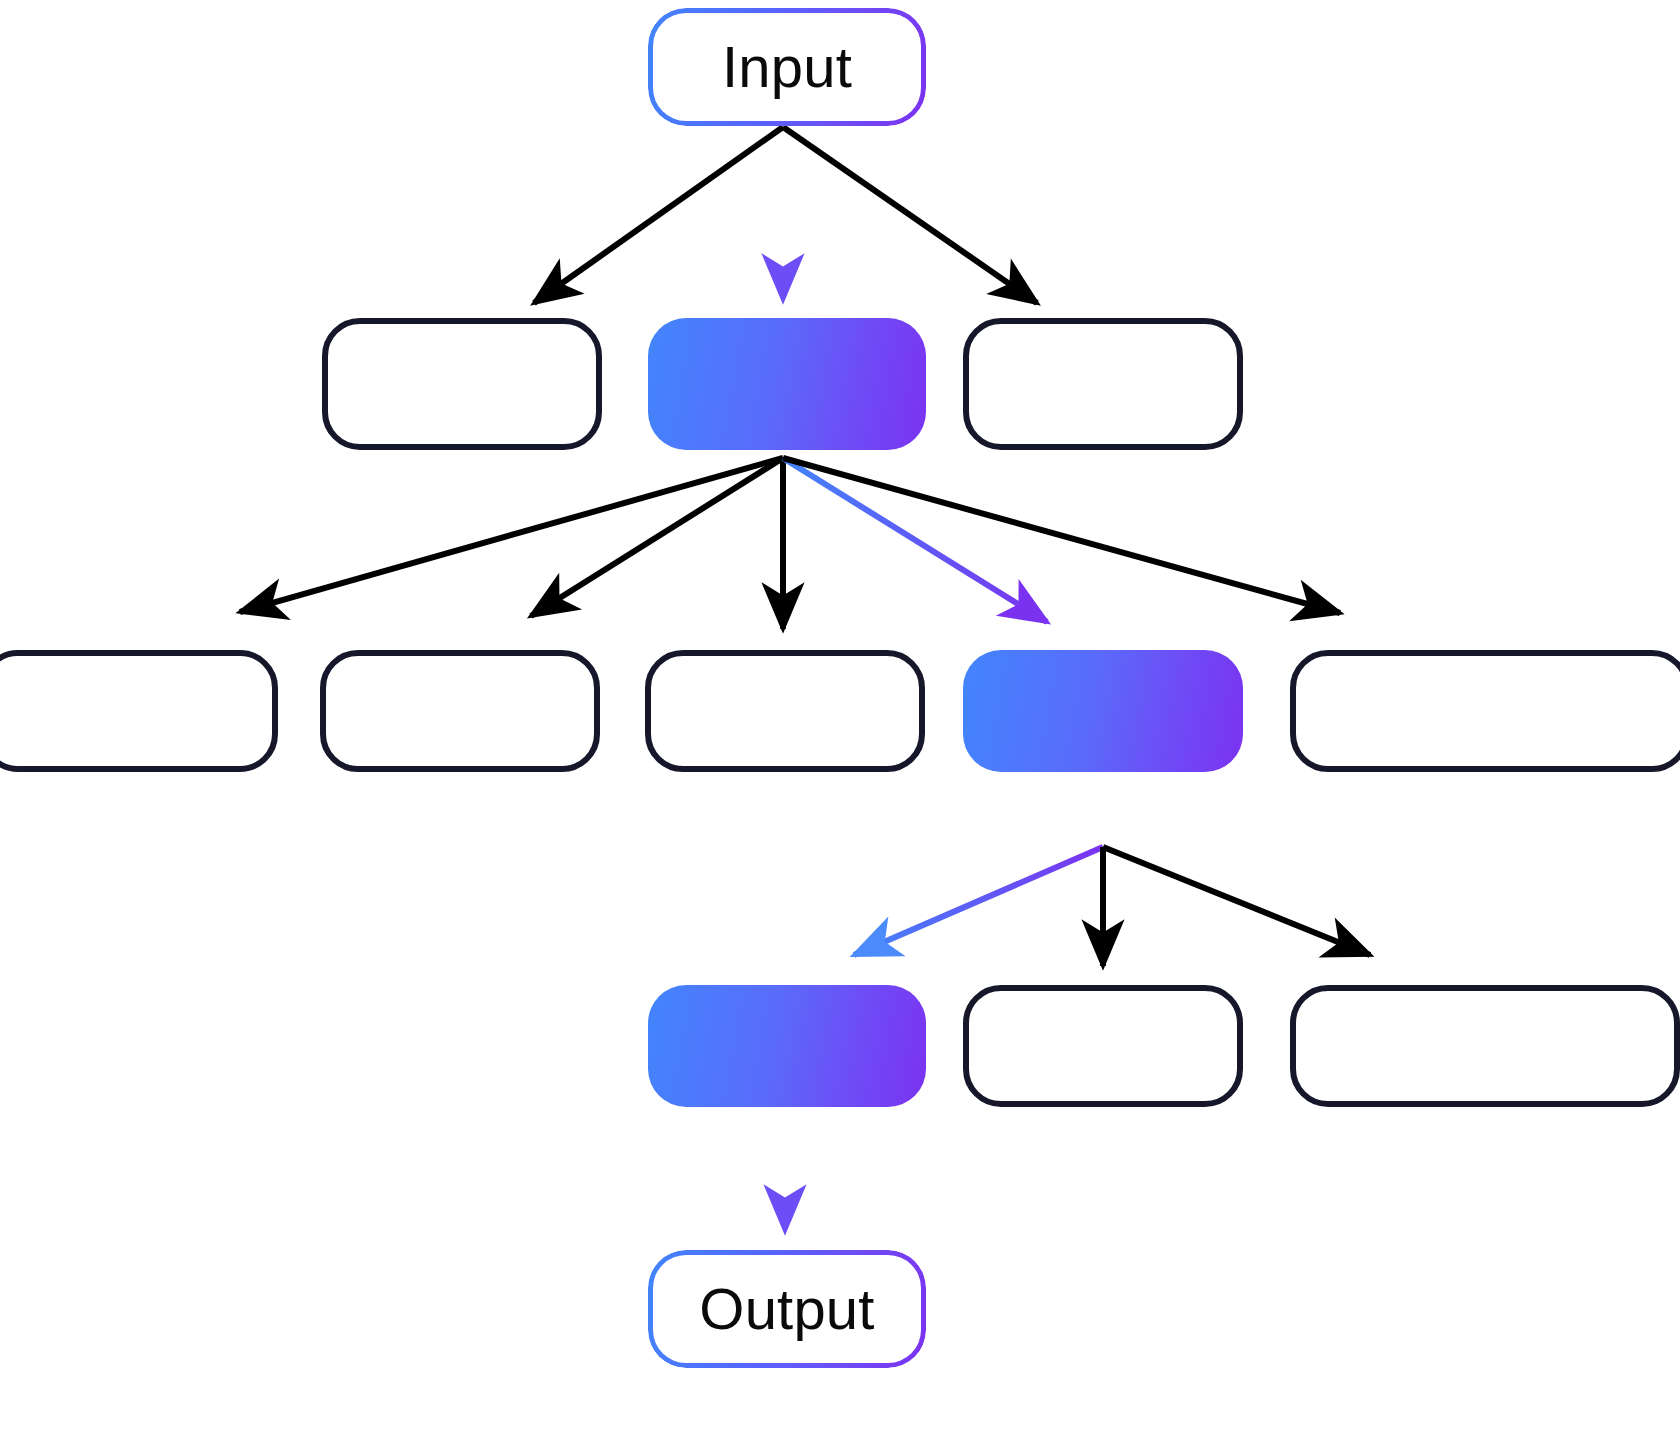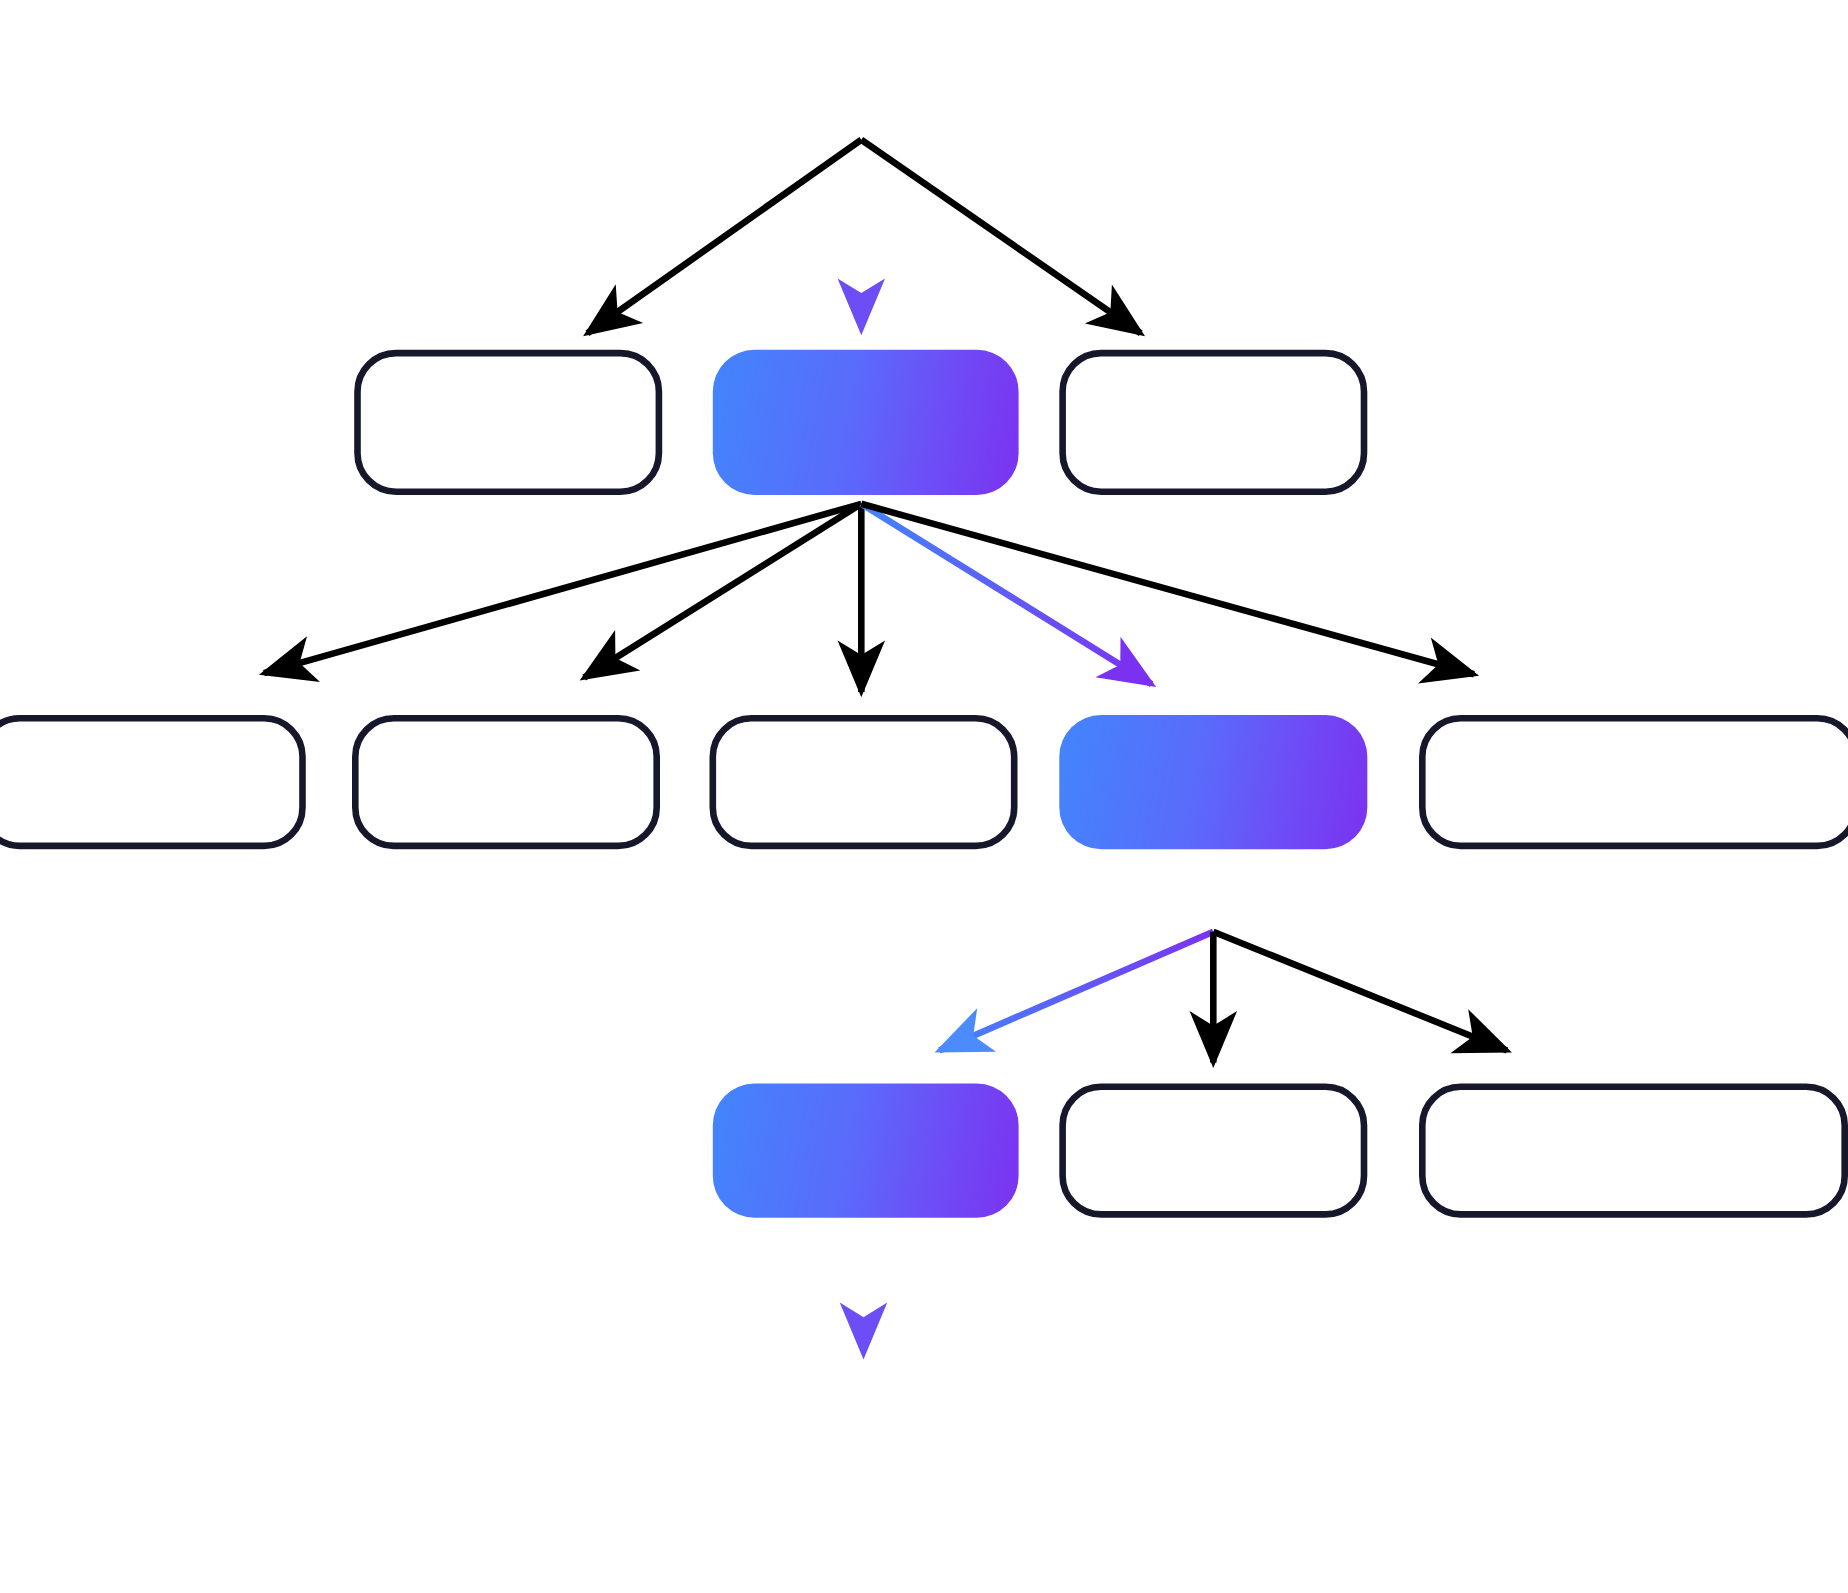--- a/index.html
+++ b/index.html
@@ -115,20 +115,24 @@
     <line x1="783" y1="458" x2="1047" y2="622" stroke="url(#gradEdgeDiagDownR)" stroke-width="6" marker-end="url(#arrowPurple)"></line>
     <line x1="783" y1="458" x2="1340" y2="613" stroke="#000000" stroke-width="6" marker-end="url(#arrowBlack)"></line>
 
     <line x1="1103" y1="847" x2="854" y2="955" stroke="url(#gradEdgeDiagDown)" stroke-width="6" marker-end="url(#arrowBlue)"></line>
     <line x1="1103" y1="847" x2="1103" y2="966" stroke="#000000" stroke-width="6" marker-end="url(#arrowBlack)"></line>
     <line x1="1103" y1="847" x2="1370" y2="955" stroke="#000000" stroke-width="6" marker-end="url(#arrowBlack)"></line>
 
     <line x1="785" y1="1110" x2="785" y2="1231" stroke="url(#gradEdgeVert)" stroke-width="6" marker-end="url(#arrowViolet)"></line>
   </svg>
 
+  <div class="node terminal" style="left:648px; top:8px; width:278px; height:118px;">
+    <span class="terminal-ring"></span>
+    <span class="node-label">Input</span>
+  </div>
 
   <div class="node plain" style="left:322px; top:318px; width:280px; height:132px;">
     <span class="node-label"></span>
   </div>
 
   <div class="node filled" style="left:648px; top:318px; width:278px; height:132px;">
     <span class="node-label"></span>
   </div>
 
   <div class="node plain" style="left:963px; top:318px; width:280px; height:132px;">
@@ -160,14 +164,18 @@
   </div>
 
   <div class="node plain" style="left:963px; top:985px; width:280px; height:122px;">
     <span class="node-label"></span>
   </div>
 
   <div class="node plain" style="left:1290px; top:985px; width:390px; height:122px;">
     <span class="node-label"></span>
   </div>
 
+  <div class="node terminal" style="left:648px; top:1250px; width:278px; height:118px;">
+    <span class="terminal-ring"></span>
+    <span class="node-label">Output</span>
+  </div>
 
 </div>
 
 </body></html>

